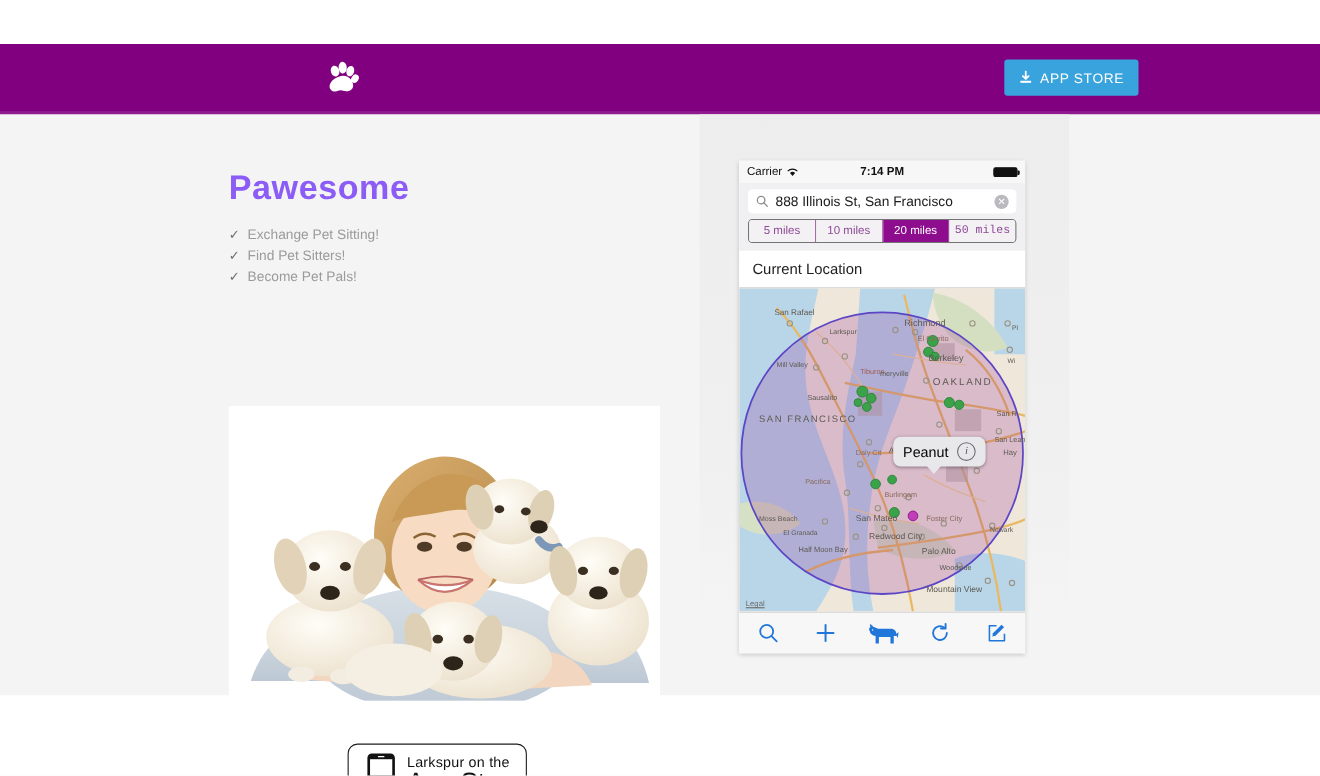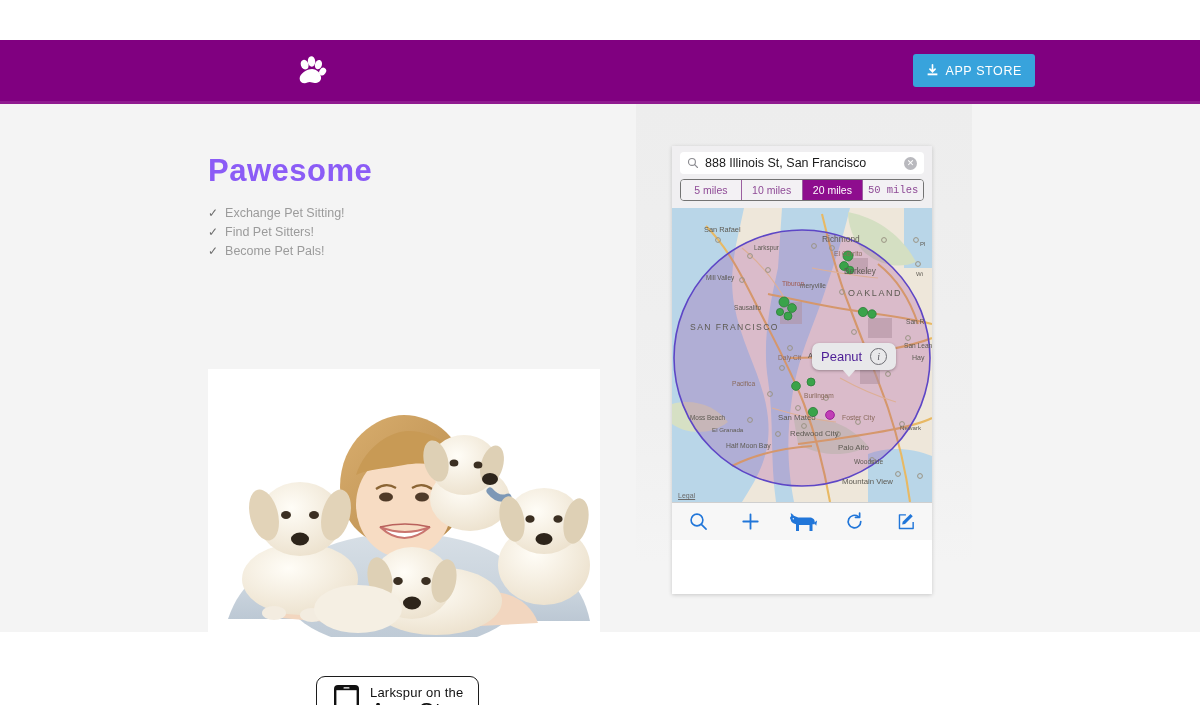--- a/index.html
+++ b/index.html
@@ -183,21 +183,21 @@
     background:#e8e8ea; border-radius:7px;
     padding: 5px 9px;
     display:flex; align-items:center; gap:8px;
     box-shadow:0 1px 3px rgba(0,0,0,.3);
   }
   .callout:after {
     content:""; position:absolute; left:30px; bottom:-7px;
     width:0;height:0;border-left:7px solid transparent;border-right:7px solid transparent;
     border-top:8px solid #e8e8ea;
   }
-  .callout-title { font-size:13px; color:#4c1d95; }
+  .callout-title { font-size:13px; color:#000000; }
   .info-btn {
     width:17px;height:17px;border-radius:50%;
     border:1.3px solid #6e6e74; color:#5c5c63;
     display:flex;align-items:center;justify-content:center;
     font-size:10px; font-style:italic; font-family:"Liberation Serif", serif;
     cursor:pointer;
   }
 
   
   .tab-bar {
@@ -363,20 +363,35 @@
       </div>
 
       <div class="phone-panel"></div>
     </div>
   </div>
 
   <div class="footer-white"></div>
 
   <div class="phone">
 
+    <div class="status-bar">
+      <div class="sb-left">
+        <span>Carrier</span>
+        <span class="wifi">
+          <svg viewBox="0 0 16 12" aria-hidden="true">
+            <path d="M8 11.2 L4.6 7.2 a5 5 0 0 1 6.8 0 Z" fill="#111"></path>
+            <path d="M1.6 4.6 a9.4 9.4 0 0 1 12.8 0" stroke="#111" stroke-width="1.5" fill="none"></path>
+          </svg>
+        </span>
+      </div>
+      <div class="sb-time">7:14 PM</div>
+      <div class="sb-right">
+        <span class="battery"></span>
+      </div>
+    </div>
 
     <div class="search-row">
       <div class="search-field">
         <span class="mag">
           <svg viewBox="0 0 16 16" aria-hidden="true">
             <circle cx="6.6" cy="6.6" r="4.6" stroke="#8b8b90" stroke-width="1.5" fill="none"></circle>
             <path d="M10.2 10.2 L14 14" stroke="#8b8b90" stroke-width="1.5" stroke-linecap="round"></path>
           </svg>
         </span>
         <span class="search-value" title="Search address">888 Illinois St, San Francisco</span>
@@ -386,20 +401,21 @@
 
     <div class="seg-row">
       <div class="segmented">
         <div class="seg">5 miles</div>
         <div class="seg">10 miles</div>
         <div class="seg active">20 miles</div>
         <div class="seg">50 miles</div>
       </div>
     </div>
 
+    <div class="loc-row">Current Location</div>
 
     <div class="map">
       <svg viewBox="0 0 260 294" preserveAspectRatio="none" aria-hidden="true">
         <rect width="260" height="294" fill="#eee7da"></rect>
 
         <path d="M0 0 H72 C66 30 56 60 62 96 C70 140 92 170 96 210 C100 250 82 274 70 294 H0 Z" fill="#b9d6e8"></path>
         <path d="M110 0 H178 C170 34 160 62 150 92 C138 126 126 150 120 190 C114 232 116 262 122 294 H104 C98 252 102 210 96 172 C90 134 98 96 106 60 Z" fill="#b9d6e8"></path>
         <path d="M196 246 C216 238 240 240 260 248 V294 H196 Z" fill="#b9d6e8"></path>
         <rect x="232" y="0" width="28" height="60" fill="#b9d6e8"></rect>
 

